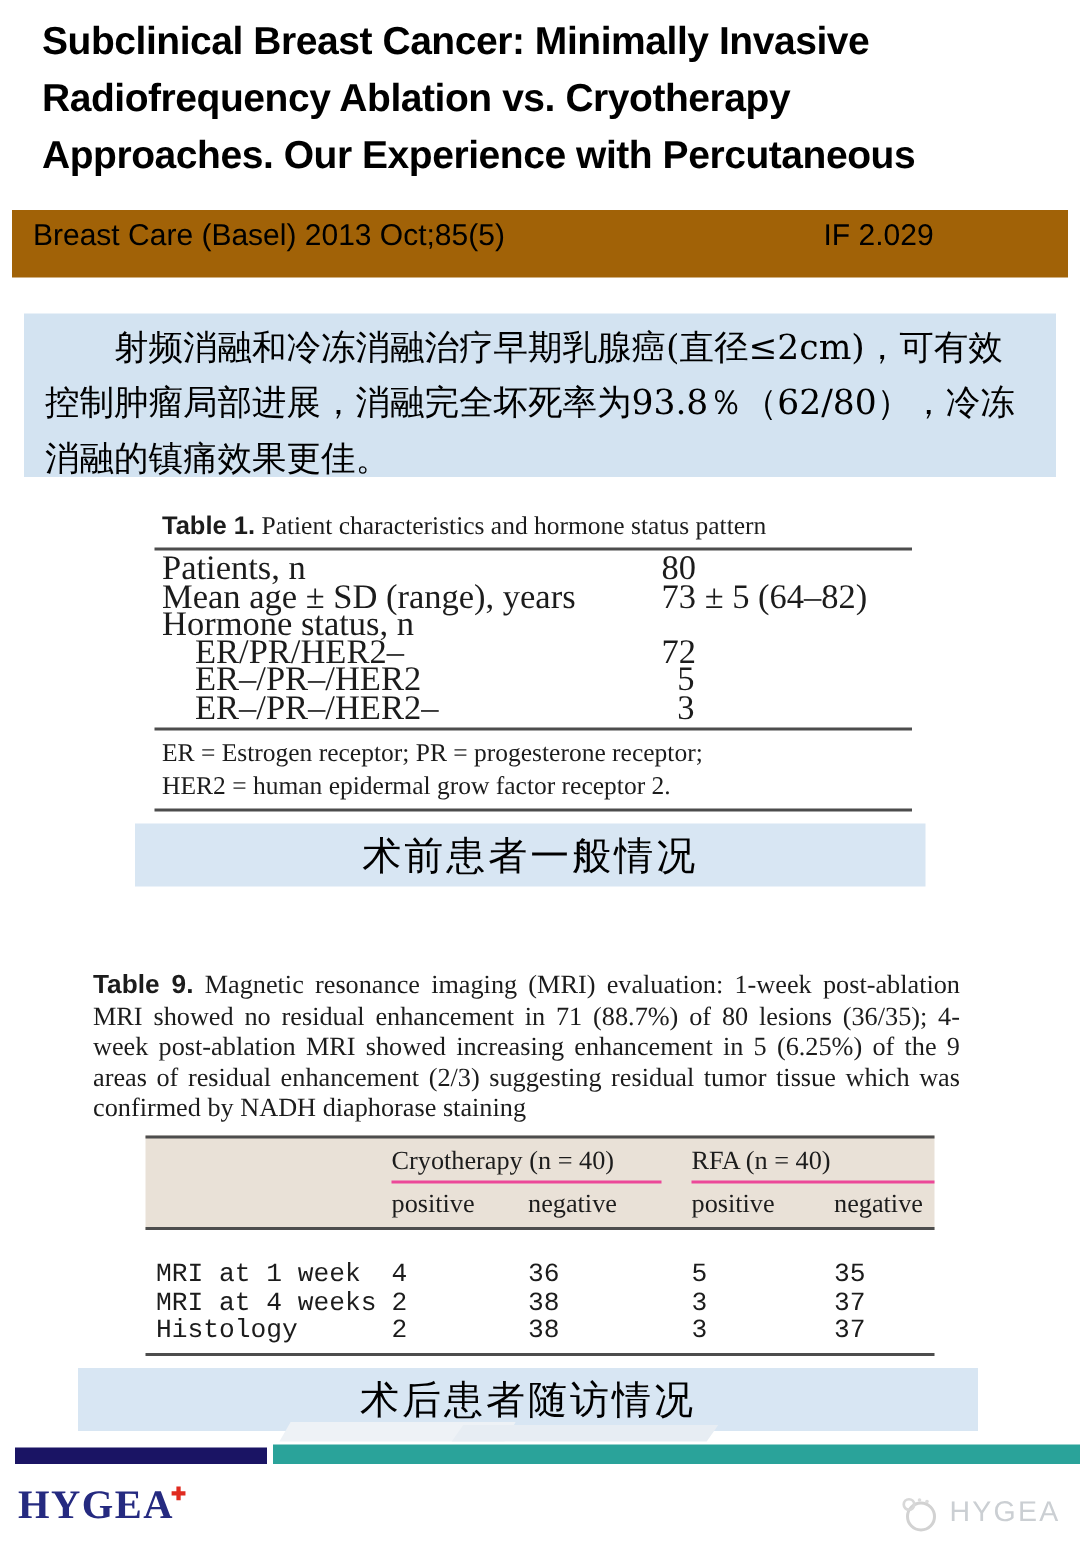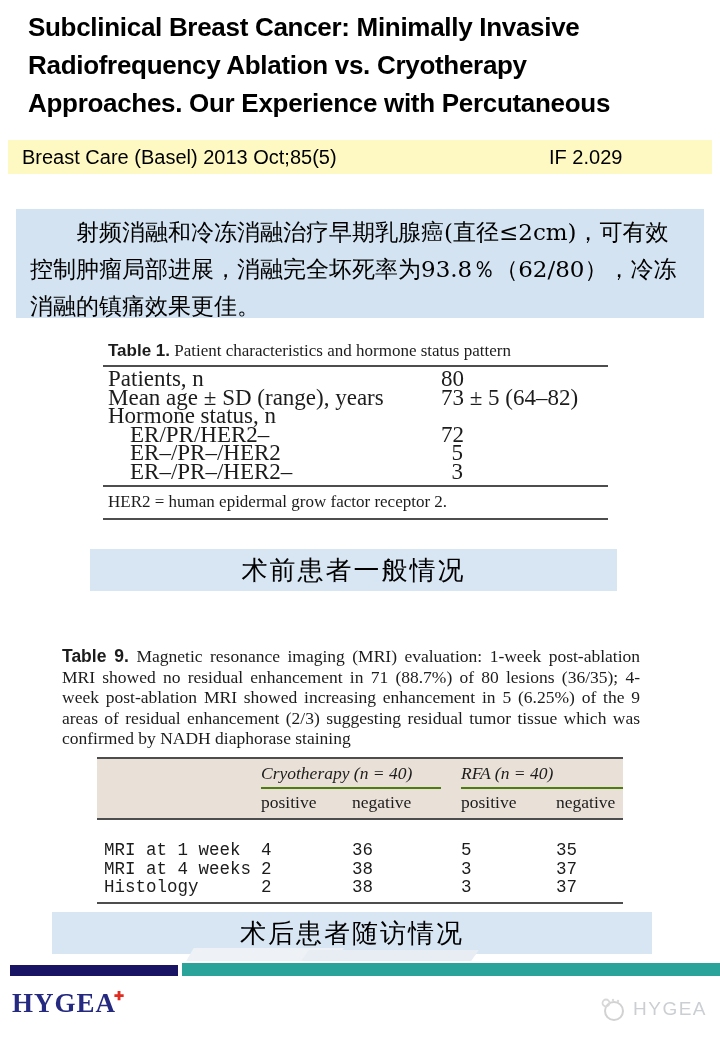--- a/index.html
+++ b/index.html
@@ -5,22 +5,22 @@
   html,body{margin:0;padding:0;background:#fff;}
   .page{position:relative;width:720px;height:1040px;background:#ffffff;overflow:hidden;
         font-family:"Liberation Sans",sans-serif;}
 
   
   .title{position:absolute;left:28px;top:8px;width:676px;
          font-family:"Liberation Sans",sans-serif;font-weight:bold;
          font-size:26px;line-height:38px;color:#000;letter-spacing:-0.3px;}
 
   
-  .journal-bar{position:absolute;left:8px;top:140px;width:704px;height:34px;
-               background:#fef9c3;}
+  .journal-bar{position:absolute;left:8px;top:140px;width:704px;height:45px;
+               background:#a16207;}
   .journal-bar .cite{position:absolute;left:14px;top:0;height:34px;line-height:34px;
                      font-size:20px;color:#000;}
   .journal-bar .if{position:absolute;left:541px;top:0;height:34px;line-height:34px;
                    font-size:20px;color:#000;}
 
   
   .summary{position:absolute;left:16px;top:209px;width:688px;height:109px;
            background:#d3e3f1;}
   .summary p{margin:0;padding:5px 14px 0 14px;text-indent:2em;
              font-family:"DejaVu Serif","Liberation Serif",serif;
@@ -58,21 +58,21 @@
   
   .t2{position:absolute;left:97px;top:757px;width:526px;
       font-family:"Liberation Serif",serif;font-size:17.5px;color:#1c1c1c;}
   .t2-head{background:#e9e1d7;border-top:2px solid #4d4d4d;border-bottom:2px solid #4d4d4d;}
   .t2-grid{display:grid;grid-template-columns:161px 91px 109px 95px 70px;}
   .t2c{padding-left:3px;box-sizing:border-box;}
   .t2c.lbl{padding-left:7px;}
   .t2-hrow1{padding-top:4px;}
   .t2-hrow1 .span2{grid-column:2/4;}
   .t2-hrow1 .span2b{grid-column:4/6;}
-  .gu{display:inline-block;border-bottom:2px solid #4d7c0f;padding-bottom:3px;font-style:italic;}
+  .gu{display:inline-block;border-bottom:2px solid #ec4899;padding-bottom:3px;}
   .gu.g1{width:180px;}
   .gu.g2{width:162px;}
   .t2-hrow2{padding:3px 0 5px 0;}
   .t2-body{background:#fff;border-bottom:2px solid #4d4d4d;padding:21px 0 5px 0;font-family:Liberation Mono, monospace;}
   .t2-row{line-height:18.5px;}
 
   
   .deco1{position:absolute;left:190px;top:948px;width:150px;height:13px;
          background:#eef2f6;transform:skewX(-30deg);}
   .deco2{position:absolute;left:305px;top:950px;width:170px;height:11px;
@@ -136,20 +136,21 @@
       <div class="t1-row">
         <span class="t1-label indent">ER–/PR–/HER2</span>
         <span class="t1-value"><span class="num">5</span></span>
       </div>
       <div class="t1-row">
         <span class="t1-label indent">ER–/PR–/HER2–</span>
         <span class="t1-value"><span class="num">3</span></span>
       </div>
     </div>
     <div class="t1-foot">
+      <div>ER = Estrogen receptor; PR = progesterone receptor;</div>
       <div>HER2 = human epidermal grow factor receptor 2.</div>
     </div>
   </div>
 
   <div class="label-bar bar1">
     <span>术前患者一般情况</span>
   </div>
 
   <div class="t2-caption">
     <span class="cap-label">Table 9.</span><span> Magnetic resonance imaging (MRI) evaluation: 1-week post-ablation MRI showed no residual enhancement in 71 (88.7%) of 80 lesions (36/35); 4-week post-ablation MRI showed increasing enhancement in 5 (6.25%) of the 9 areas of residual enhancement (2/3) suggesting residual tumor tissue which was confirmed by NADH diaphorase staining</span>

